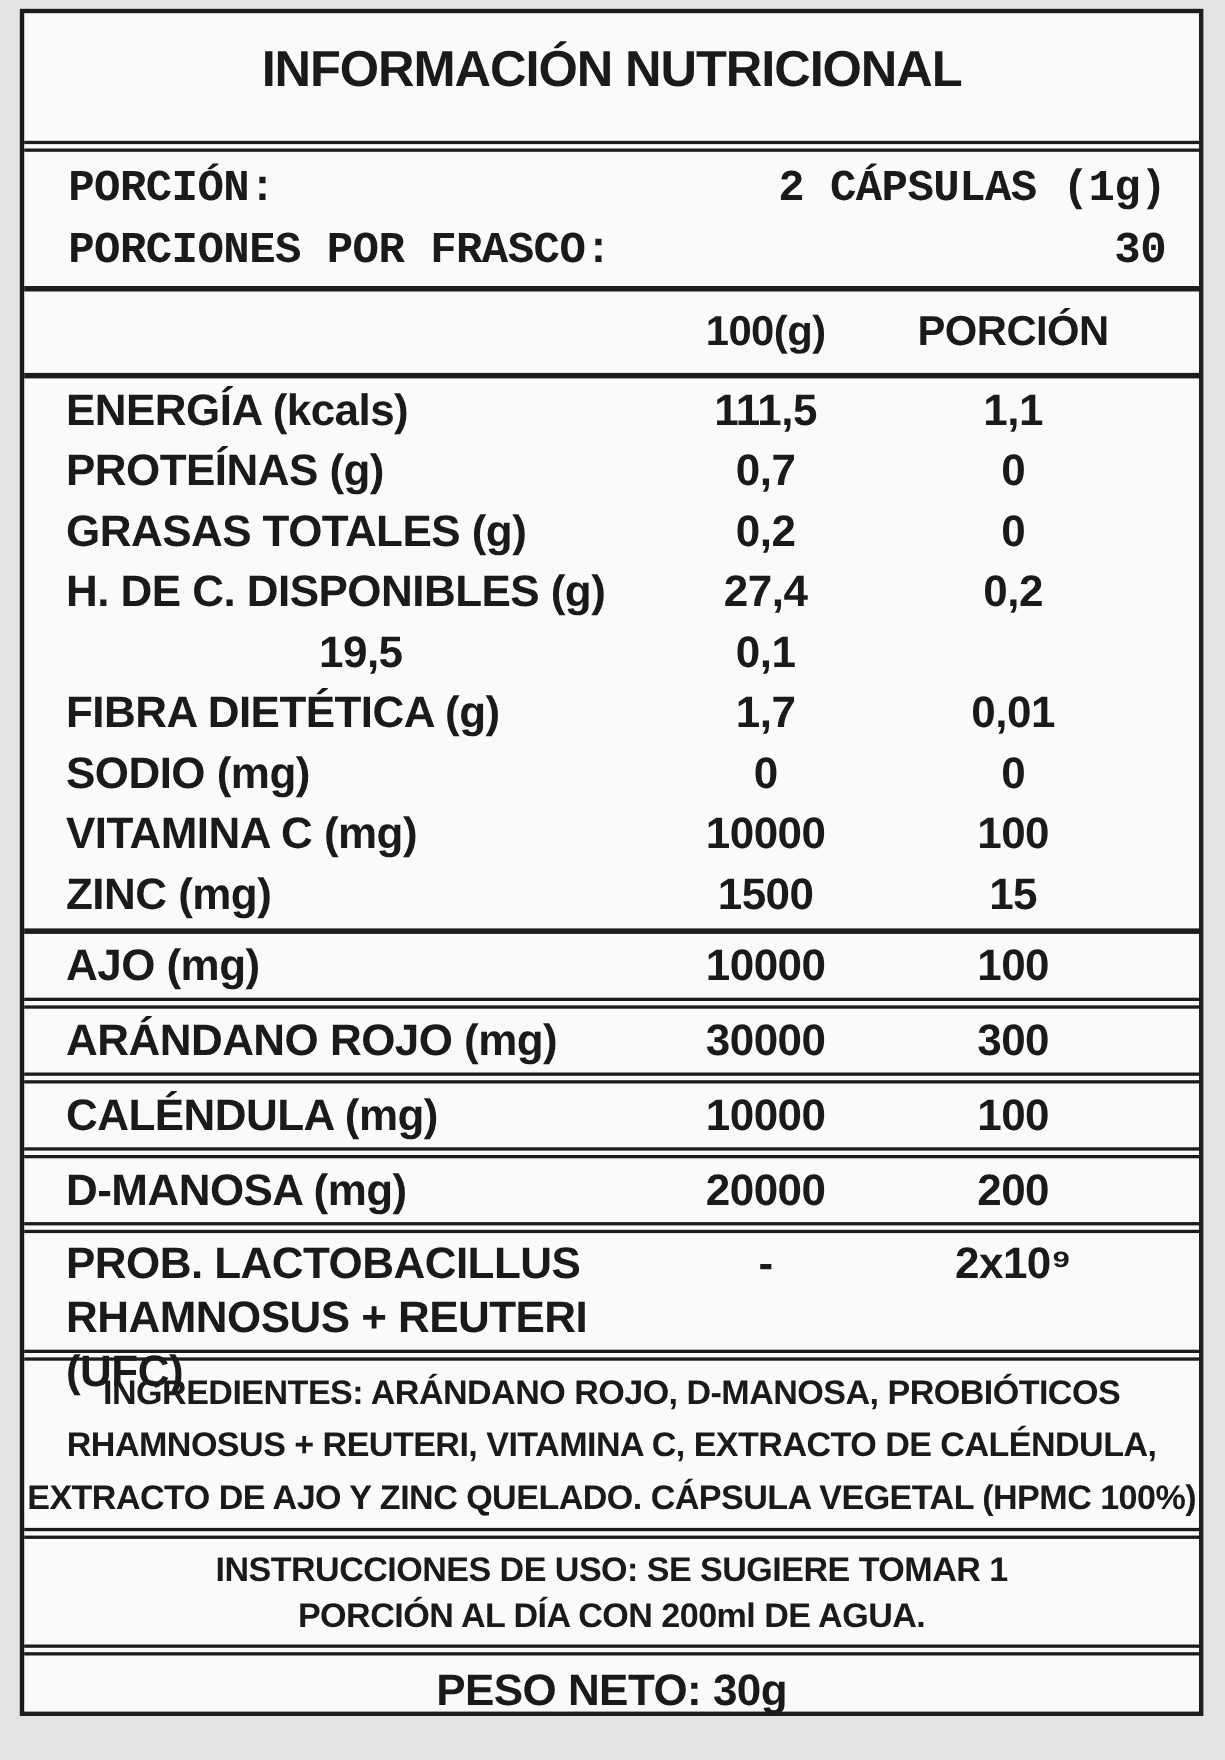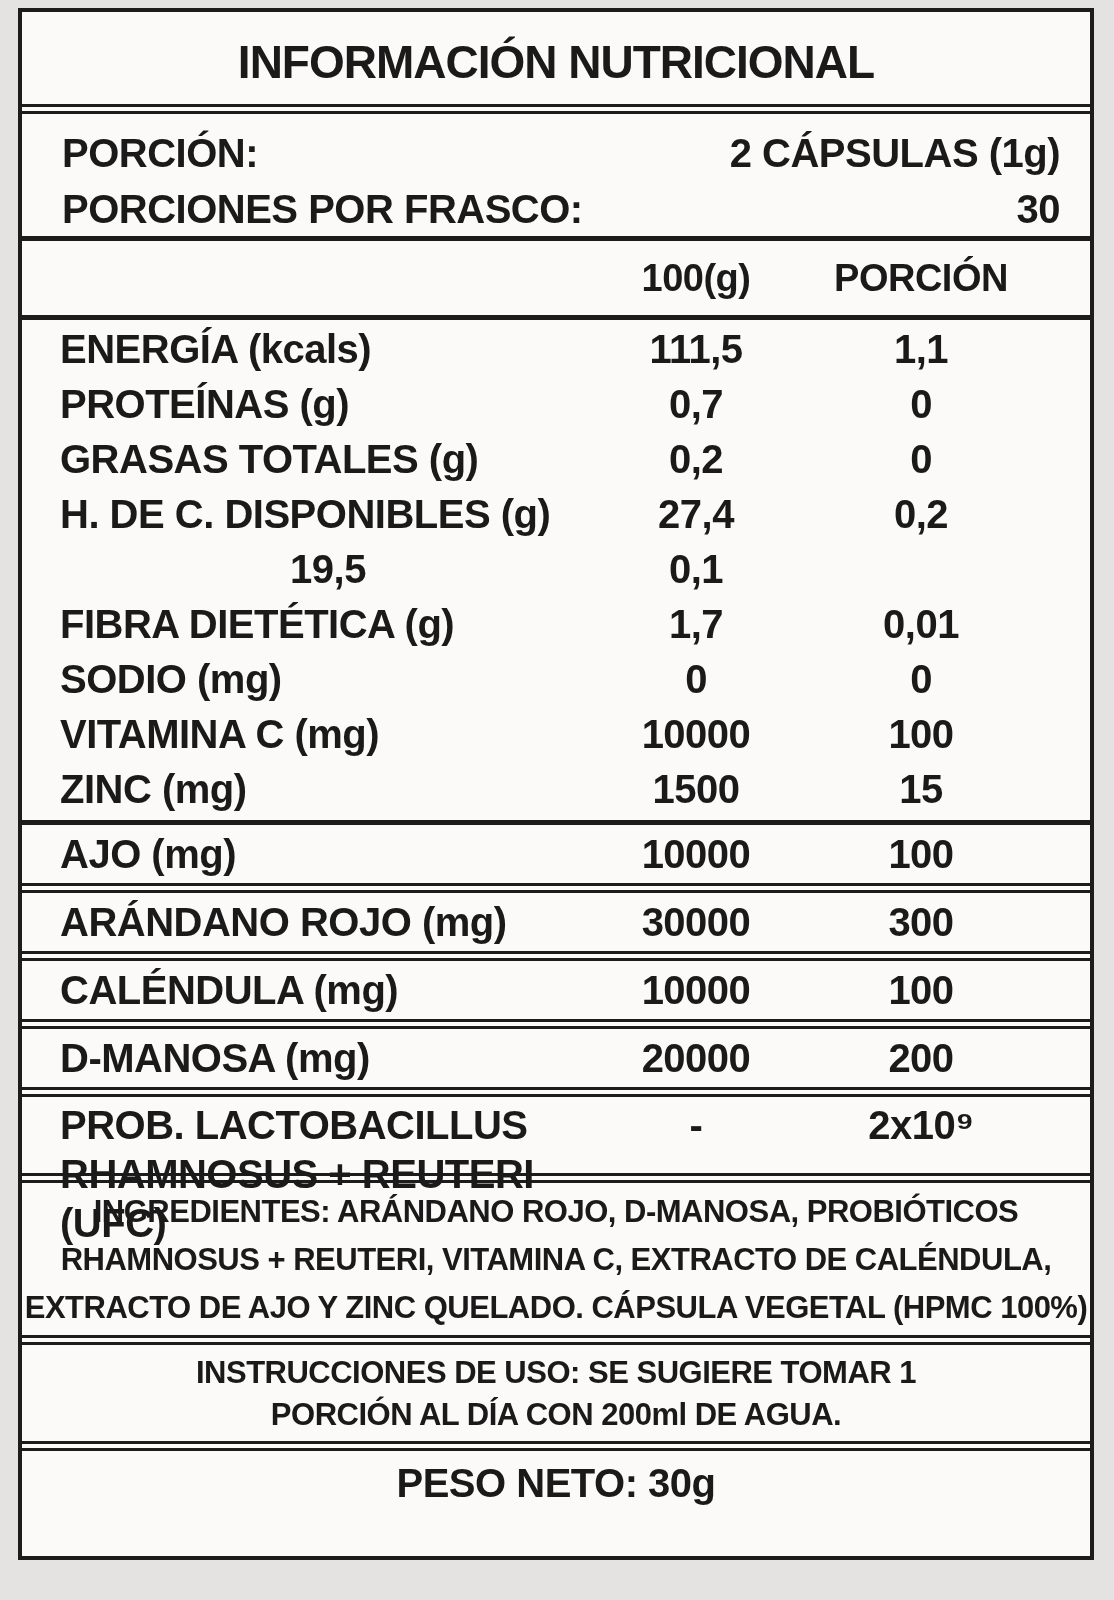--- a/index.html
+++ b/index.html
@@ -26,41 +26,41 @@
   }
   
   .rule{height:5px;background:var(--border);}
   .rule-double{
     height:10px;background:transparent;
     border-top:3px solid var(--border);
     border-bottom:3px solid var(--border);
   }
   
   .sec-title{
-    height:92px;line-height:100px;text-align:center;
+    height:116px;line-height:100px;text-align:center;
     font-size:46px;letter-spacing:-1px;
   }
   .sec-serving{height:122px;padding:6px 30px 0 40px;}
   .serving-row{
-    display:flex;justify-content:space-between;align-items:flex-end;
-    height:56px;font-size:40px;
+    display:flex;justify-content:space-between;align-items:center;
+    height:56px;font-size:40px;font-family:Liberation Mono, monospace;
   }
   .serving-row .val{text-align:right;margin-left:38px;}
   .grid3{
     display:grid;grid-template-columns:1fr 200px 250px;
     align-items:center;padding:0 44px 0 38px;
   }
   .sec-colhead{height:74px;font-size:38px;}
   .sec-colhead .c{text-align:center;line-height:74px;}
   .sec-main{height:500px;padding-top:2px;}
   .nrow{height:55px;font-size:40px;}
   .nrow .c{text-align:center;}
   .sec-extra{height:58px;font-size:40px;}
   .sec-extra .c{text-align:center;}
-  .sec-prob{height:76px;font-size:40px;align-items:start;}
+  .sec-prob{height:106px;font-size:40px;align-items:start;}
   .prob-label div{line-height:49px;}
   .sec-prob .c{text-align:center;line-height:49px;padding-top:4px;}
   .prob-label{padding-top:4px;}
   .sec-ingredients{height:152px;text-align:center;font-size:31px;padding-top:5px;}
   .sec-ingredients div{line-height:48px;}
   .sec-instructions{height:96px;text-align:center;font-size:31px;padding-top:7px;}
   .sec-instructions div{line-height:42px;}
   .sec-net{height:67px;line-height:64px;text-align:center;font-size:40px;}
 </style>
 </head>

